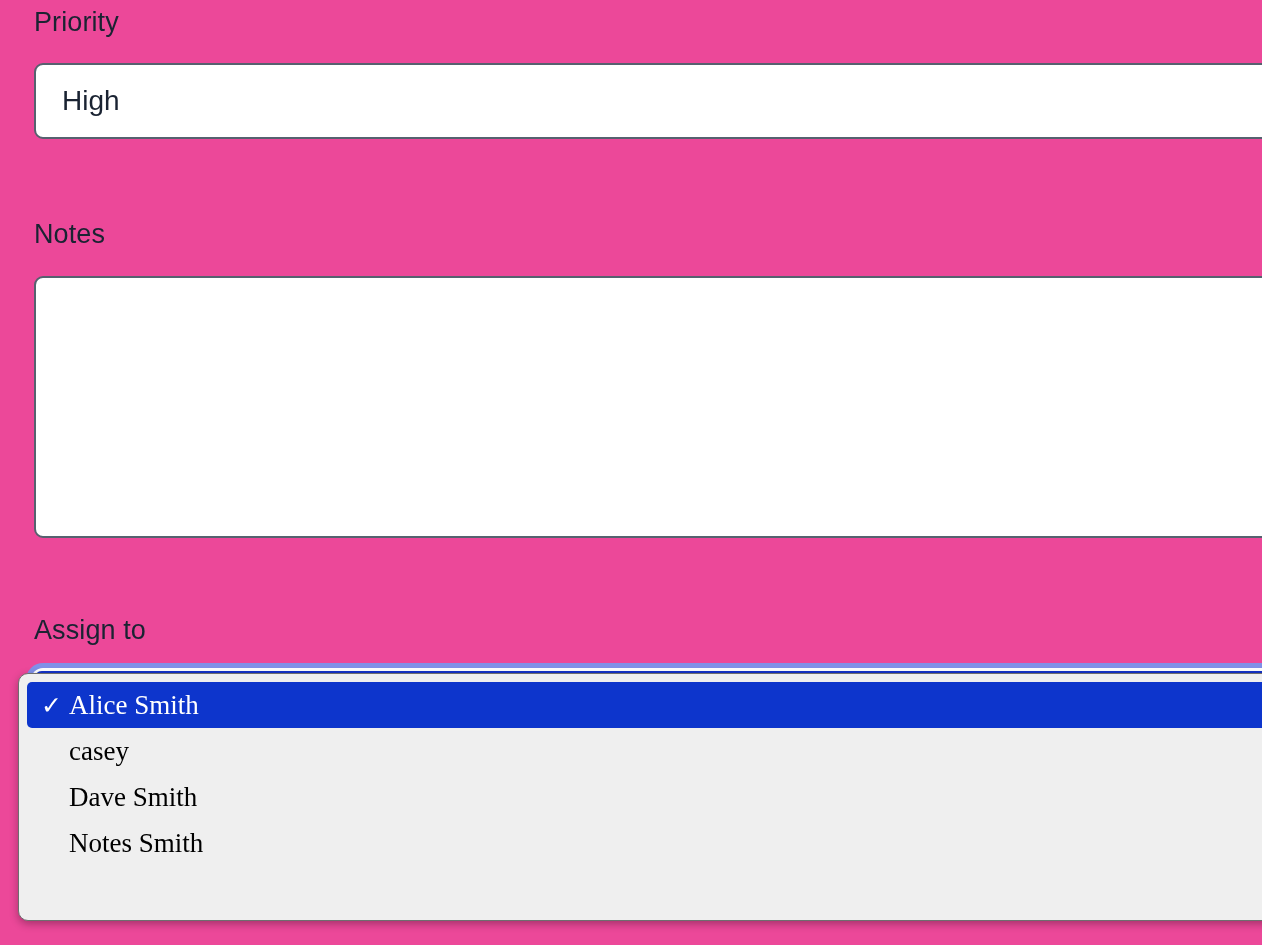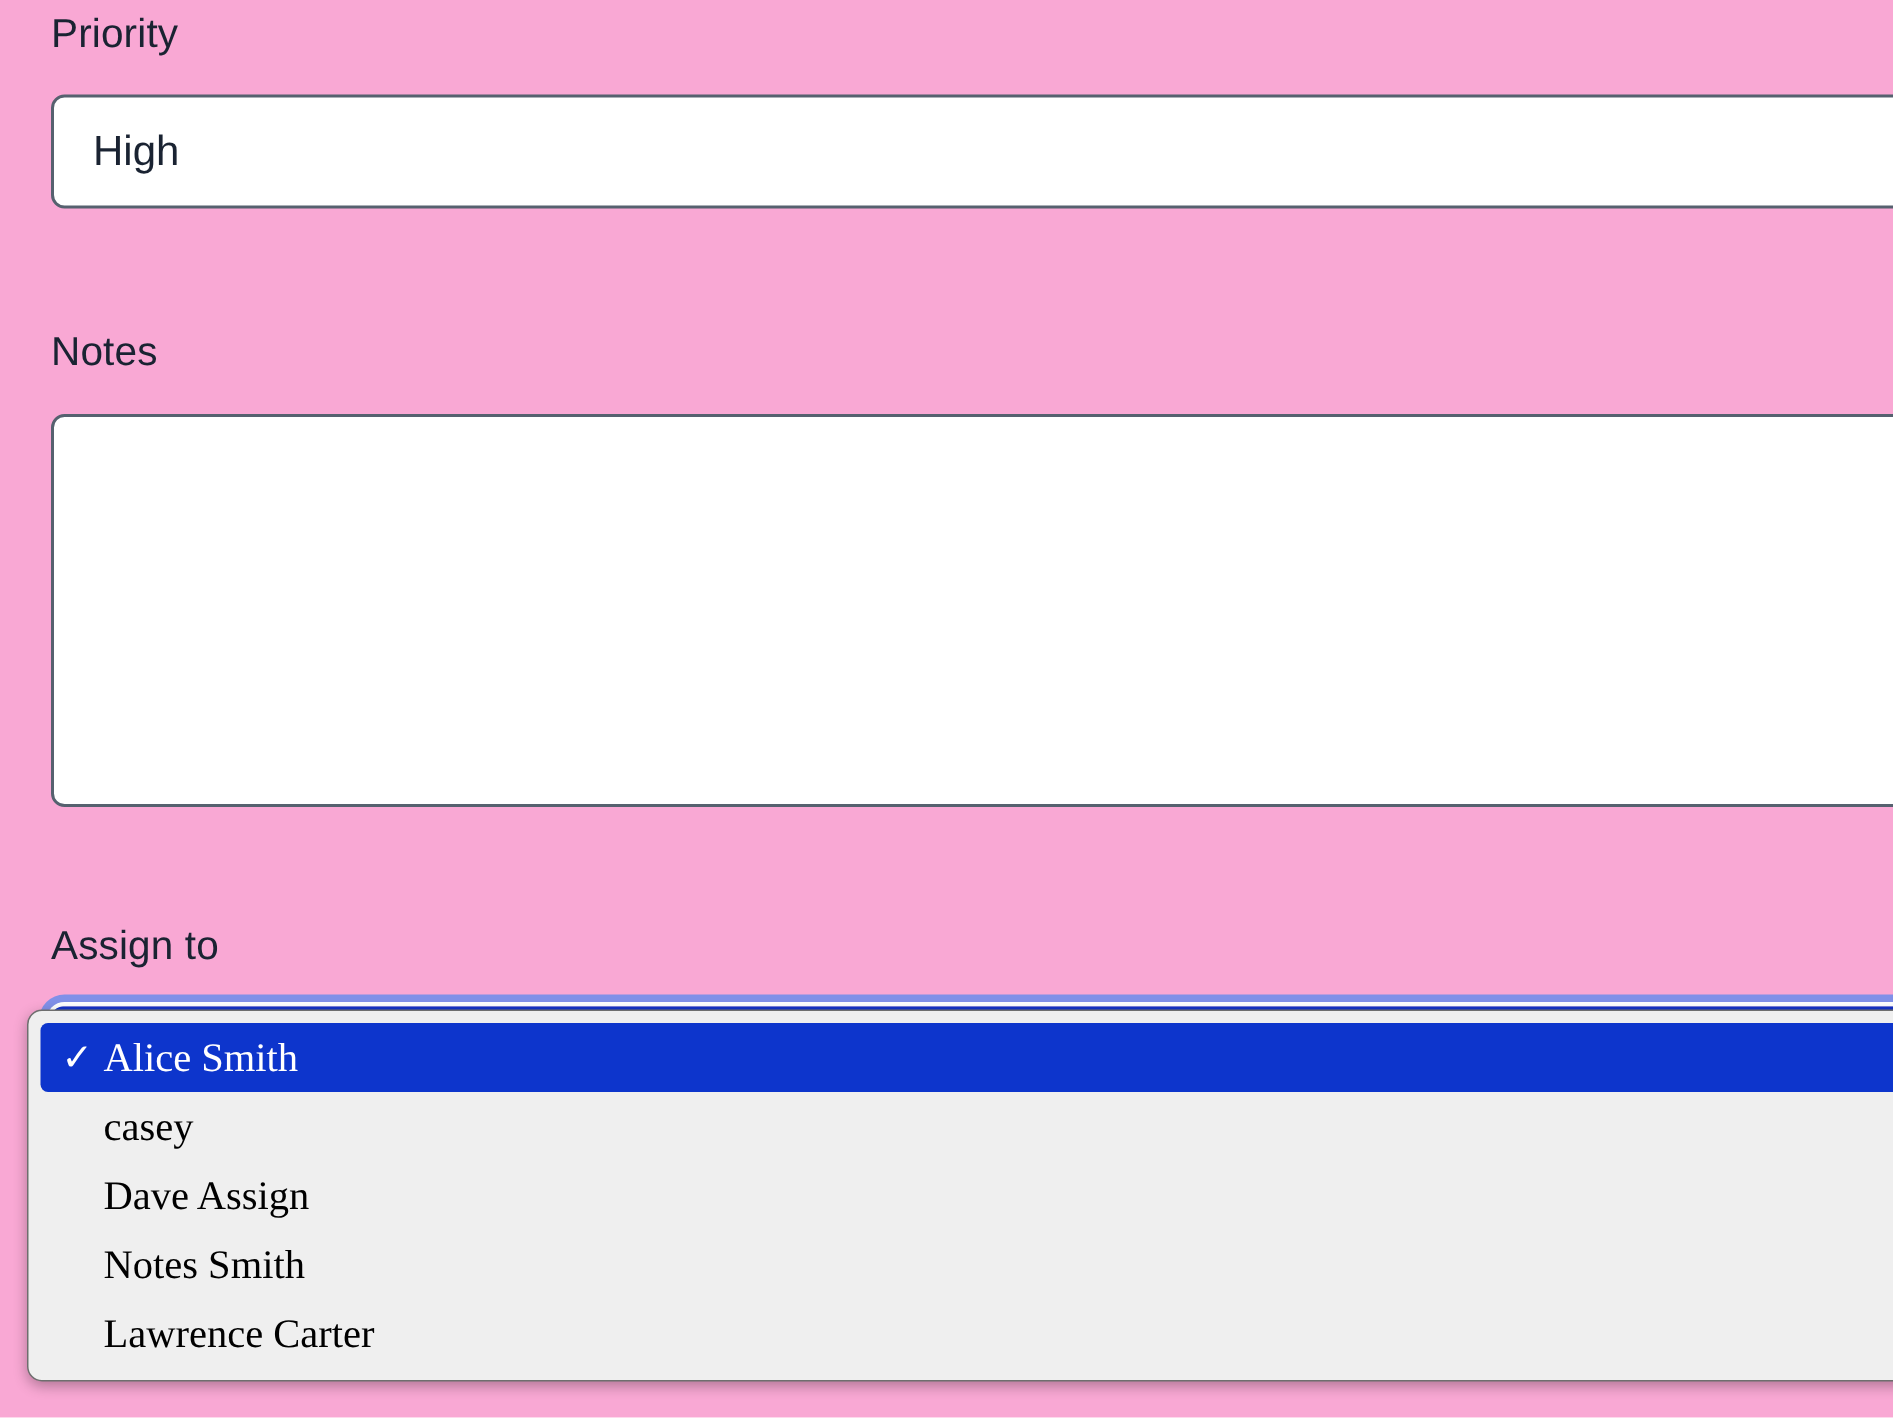--- a/index.html
+++ b/index.html
@@ -14,21 +14,21 @@
     overflow: hidden;
     position: relative;
     font-family: "Liberation Sans", "DejaVu Sans", sans-serif;
     -webkit-font-smoothing: antialiased;
   }
 
   
   .page {
     position: absolute;
     inset: 0;
-    background: #f9a8d4;
+    background: #ec4899;
   }
 
   
   .field {
     position: absolute;
     left: 34px;
     width: 1320px;          
   }
 
   .field-label {
@@ -192,29 +192,28 @@
         <span class="item-label">Alice Smith</span>
       </li>
 
       <li class="dropdown-item">
         <span class="check">&nbsp;</span>
         <span class="item-label">casey</span>
       </li>
 
       <li class="dropdown-item">
         <span class="check">&nbsp;</span>
-        <span class="item-label">Dave Assign</span>
+        <span class="item-label">Dave Smith</span>
       </li>
 
       <li class="dropdown-item">
         <span class="check">&nbsp;</span>
         <span class="item-label">Notes Smith</span>
       </li>
 
       <li class="dropdown-item">
         <span class="check">&nbsp;</span>
-        <span class="item-label">Lawrence Carter</span>
       </li>
 
     </ul>
   </div>
 
 </div>
 
 </body></html>

